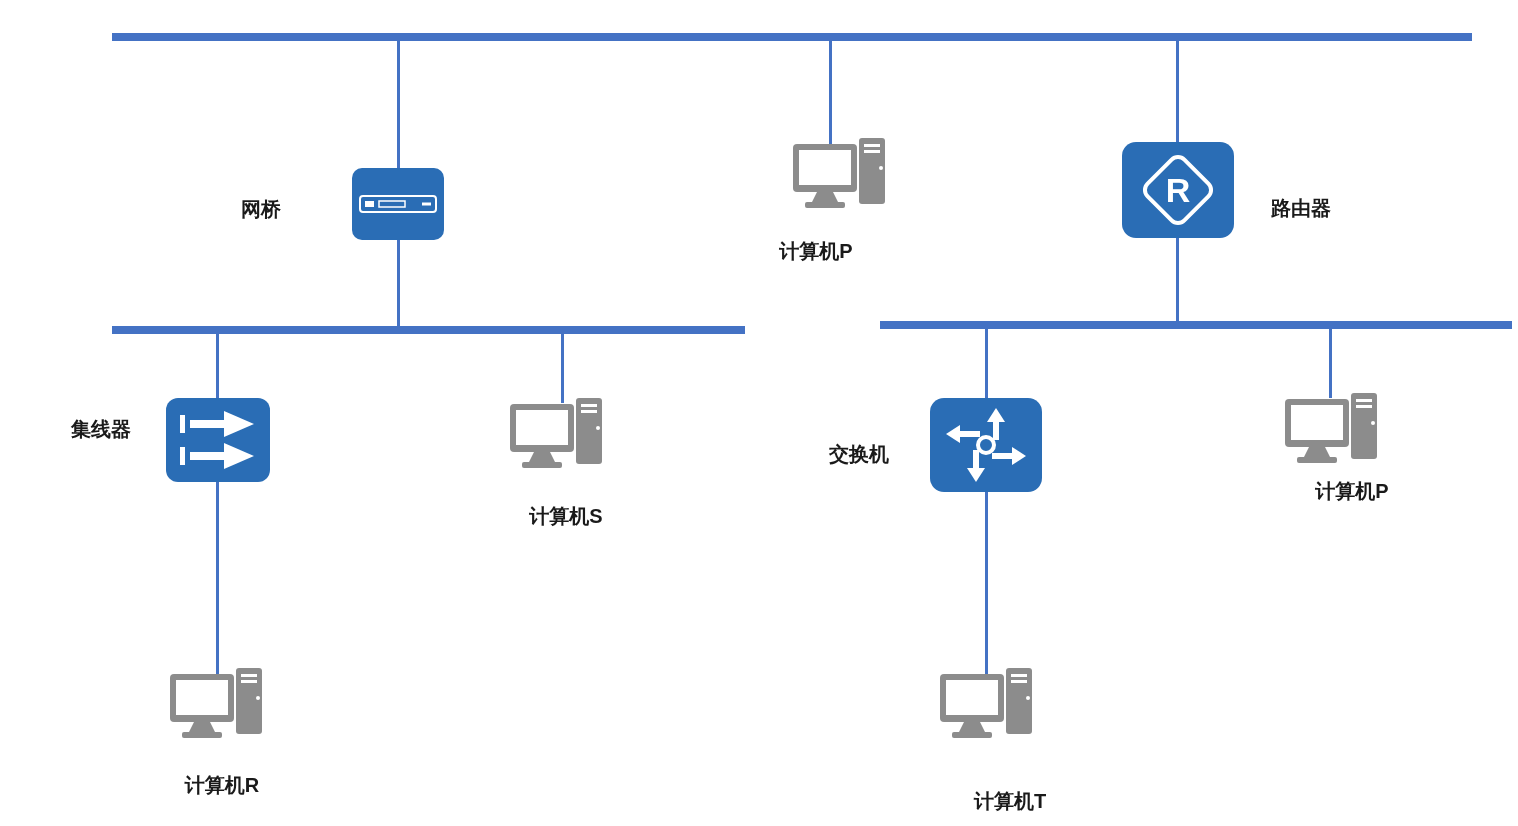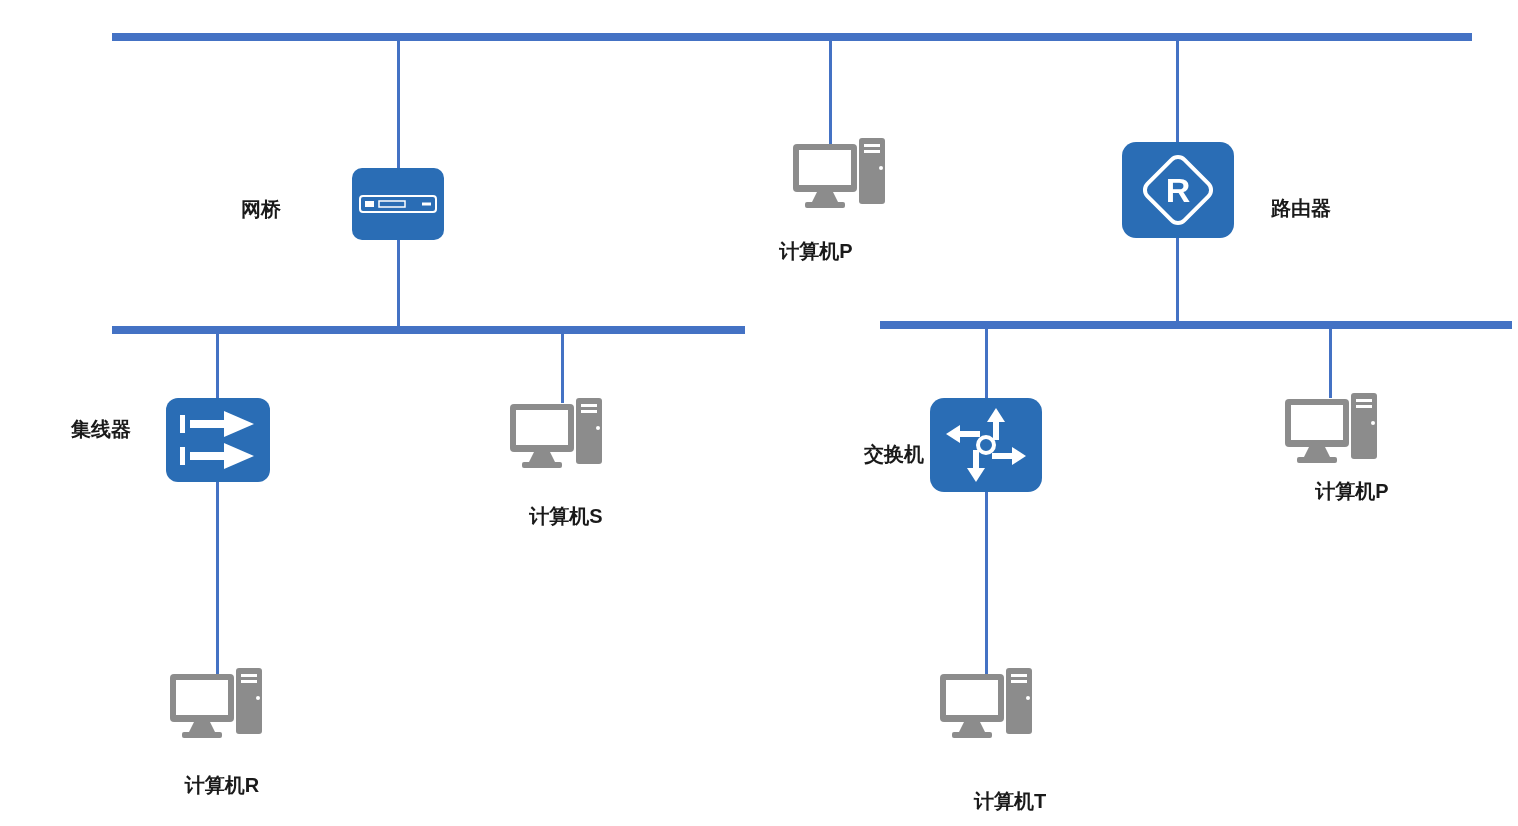--- a/index.html
+++ b/index.html
@@ -145,21 +145,21 @@
         <path d="M66 10 L75 24 L57 24 Z"></path>
         <rect x="62" y="55" width="22" height="6"></rect>
         <path d="M96 58 L82 49 L82 67 Z"></path>
         <rect x="43" y="52" width="6" height="20"></rect>
         <path d="M46 84 L37 70 L55 70 Z"></path>
         <rect x="28" y="33" width="22" height="6"></rect>
         <path d="M16 36 L30 27 L30 45 Z"></path>
       </g>
     </svg>
   </div>
-  <div class="label" style="left:859px;top:441px;margin-left:35px;">交换机</div>
+  <div class="label" style="left:859px;top:441px;">交换机</div>
 
   <div class="node" style="left:1285px;top:393px;">
     <svg width="100" height="78" viewBox="0 0 100 78">
       <g class="computer-part">
         <rect x="66" y="0" width="26" height="66" rx="3"></rect>
         <rect x="0" y="6" width="64" height="48" rx="4"></rect>
         <path d="M24 54 L40 54 L45 64 L19 64 Z"></path>
         <rect x="12" y="64" width="40" height="6" rx="2"></rect>
       </g>
       <rect x="6" y="12" width="52" height="35" fill="#fff"></rect>

